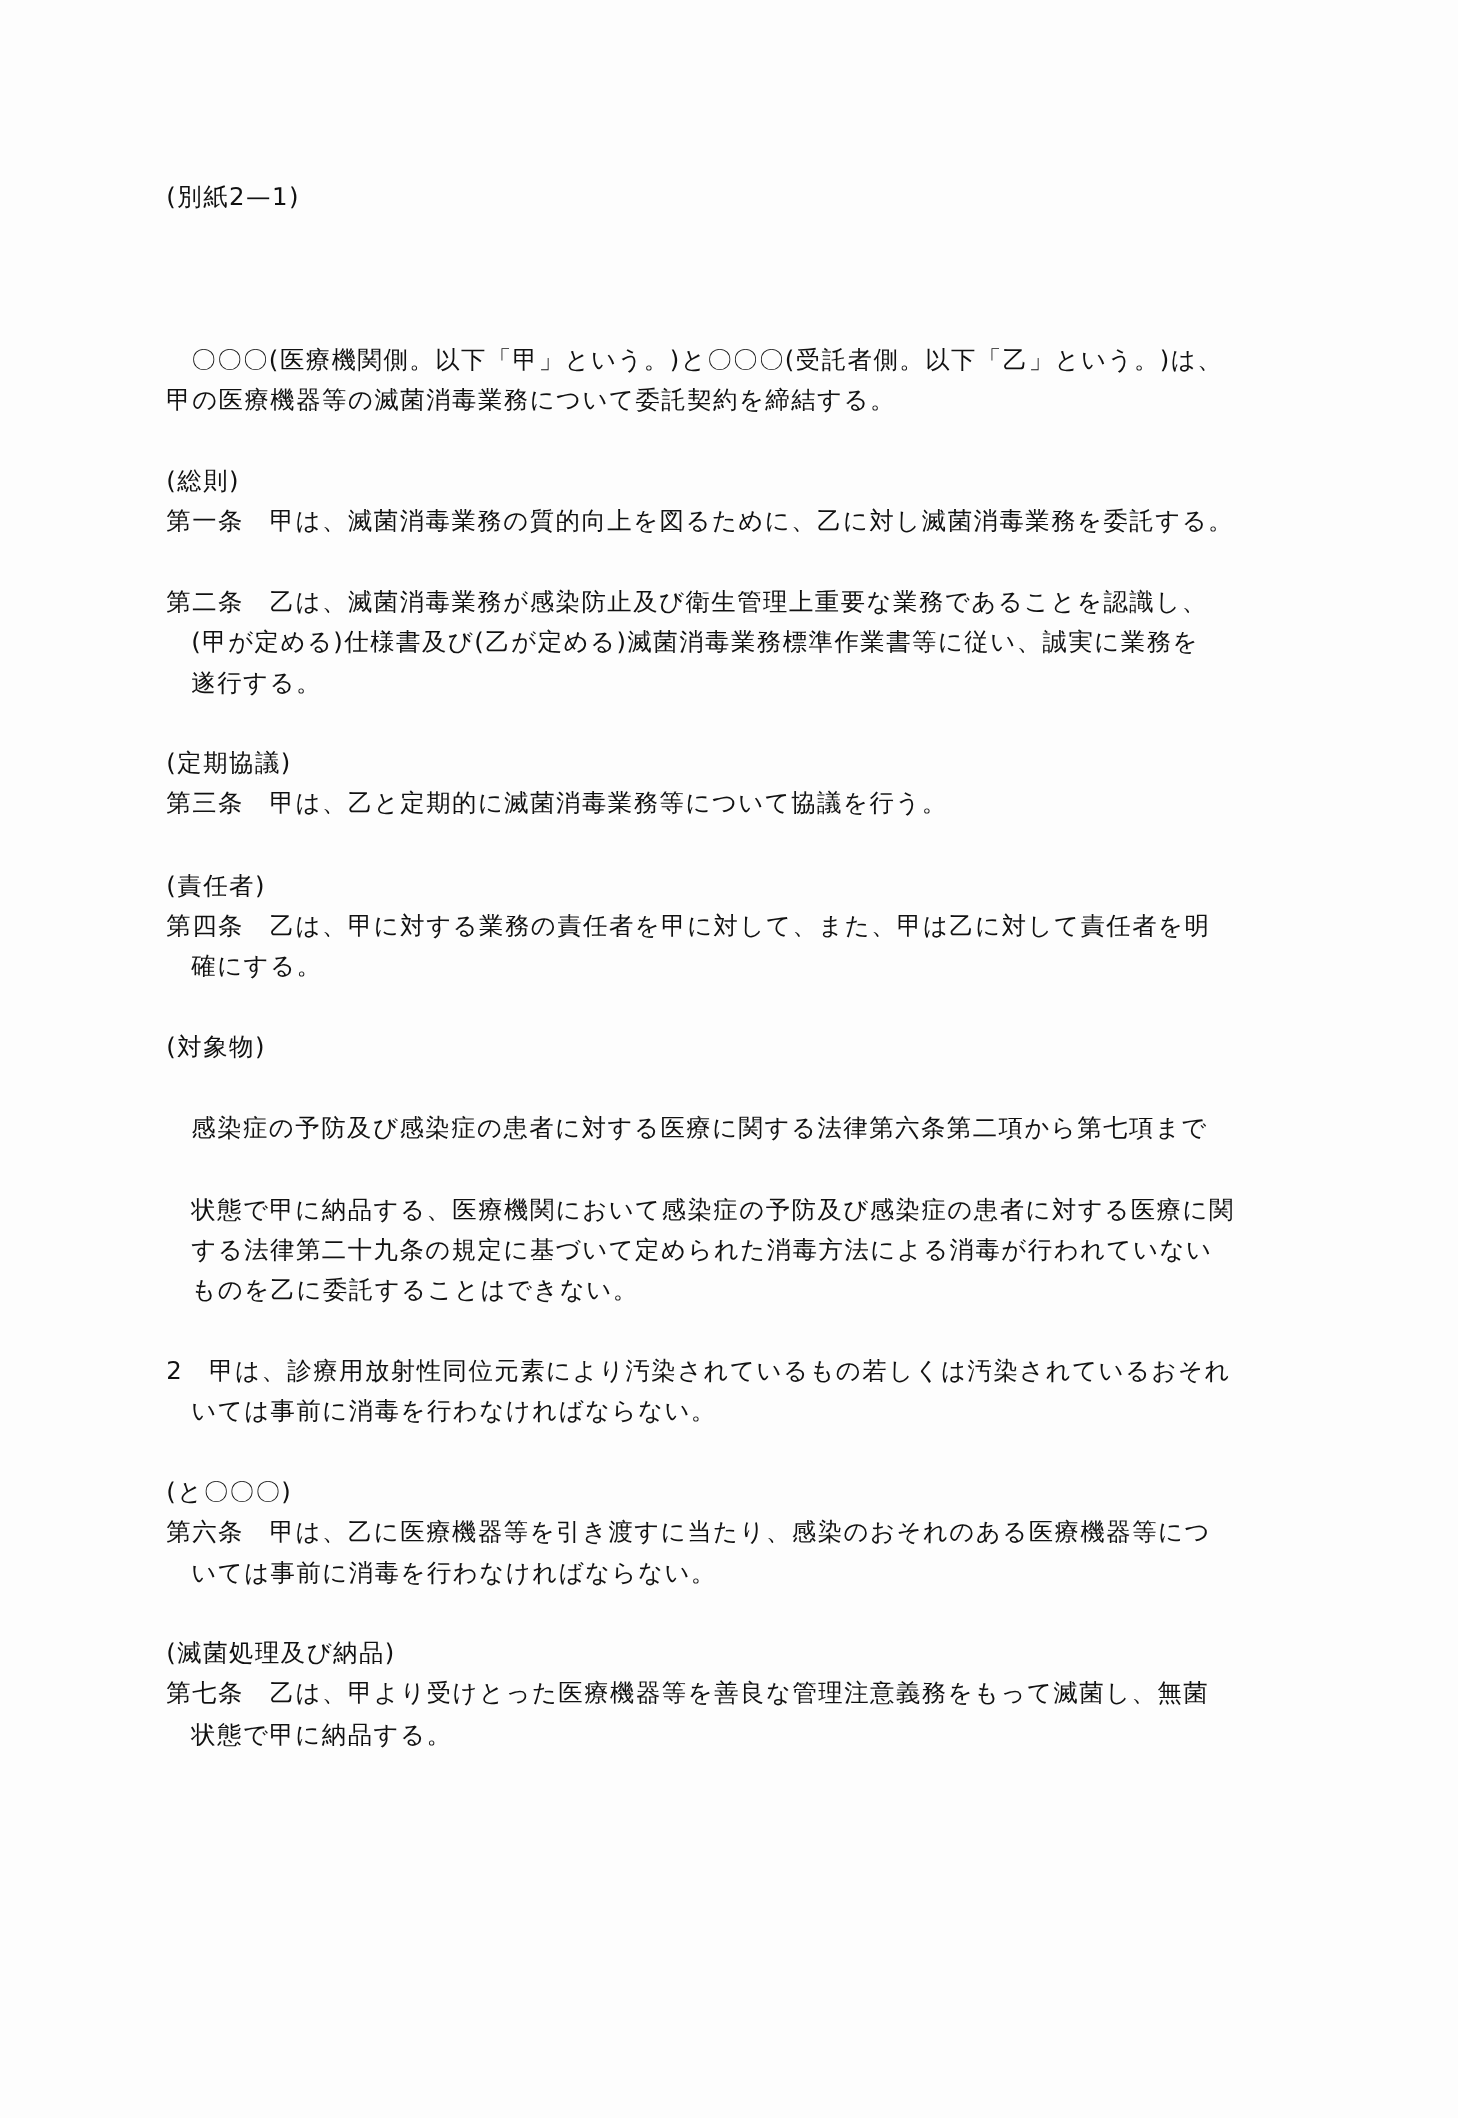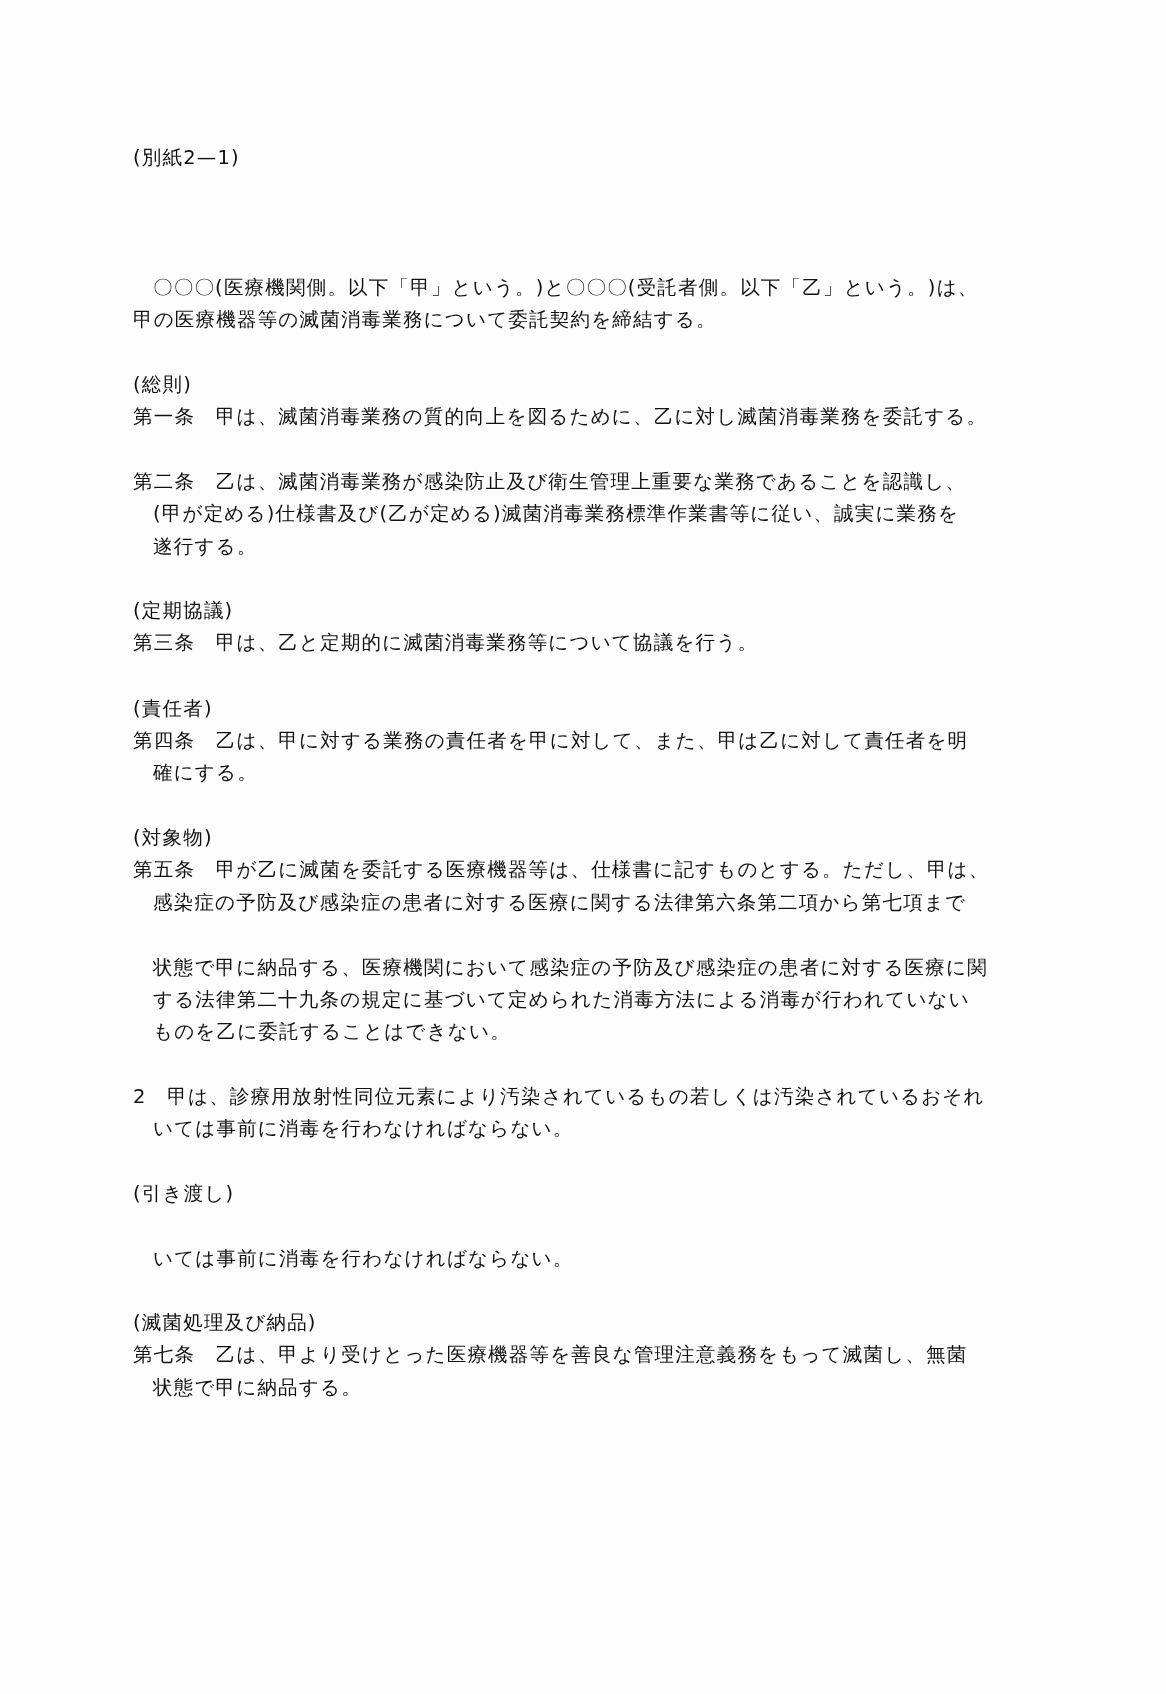--- a/index.html
+++ b/index.html
@@ -27,27 +27,27 @@
   <div class="line indent" style="top:535px">遂行する。</div>
 
   <div class="line" style="top:599px">(定期協議)</div>
   <div class="line" style="top:631px">第三条　甲は、乙と定期的に滅菌消毒業務等について協議を行う。</div>
 
   <div class="line" style="top:697px">(責任者)</div>
   <div class="line" style="top:729px">第四条　乙は、甲に対する業務の責任者を甲に対して、また、甲は乙に対して責任者を明</div>
   <div class="line indent" style="top:761px">確にする。</div>
 
   <div class="line" style="top:826px">(対象物)</div>
-  <div class="line" style="top:858px">第五条　甲が乙に滅菌を委託する医療機器等は、仕様書に記すものとする。ただし、甲は、</div>
   <div class="line indent" style="top:891px">感染症の予防及び感染症の患者に対する医療に関する法律第六条第二項から第七項まで</div>
   <div class="line indent" style="top:956px">状態で甲に納品する、医療機関において感染症の予防及び感染症の患者に対する医療に関</div>
   <div class="line indent" style="top:988px">する法律第二十九条の規定に基づいて定められた消毒方法による消毒が行われていない</div>
   <div class="line indent" style="top:1020px">ものを乙に委託することはできない。</div>
   <div class="line" style="top:1085px">2　甲は、診療用放射性同位元素により汚染されているもの若しくは汚染されているおそれ</div>
   <div class="line indent" style="top:1117px">いては事前に消毒を行わなければならない。</div>
 
-  <div class="line" style="top:1182px">(引き渡し)</div>
+  <div class="line" style="top:1182px">(と〇〇〇)</div>
+  <div class="line" style="top:1214px">第六条　甲は、乙に医療機器等を引き渡すに当たり、感染のおそれのある医療機器等につ</div>
   <div class="line indent" style="top:1247px">いては事前に消毒を行わなければならない。</div>
 
   <div class="line" style="top:1311px">(滅菌処理及び納品)</div>
   <div class="line" style="top:1343px">第七条　乙は、甲より受けとった医療機器等を善良な管理注意義務をもって滅菌し、無菌</div>
   <div class="line indent" style="top:1376px">状態で甲に納品する。</div>
 </div>
 
 </body></html>

